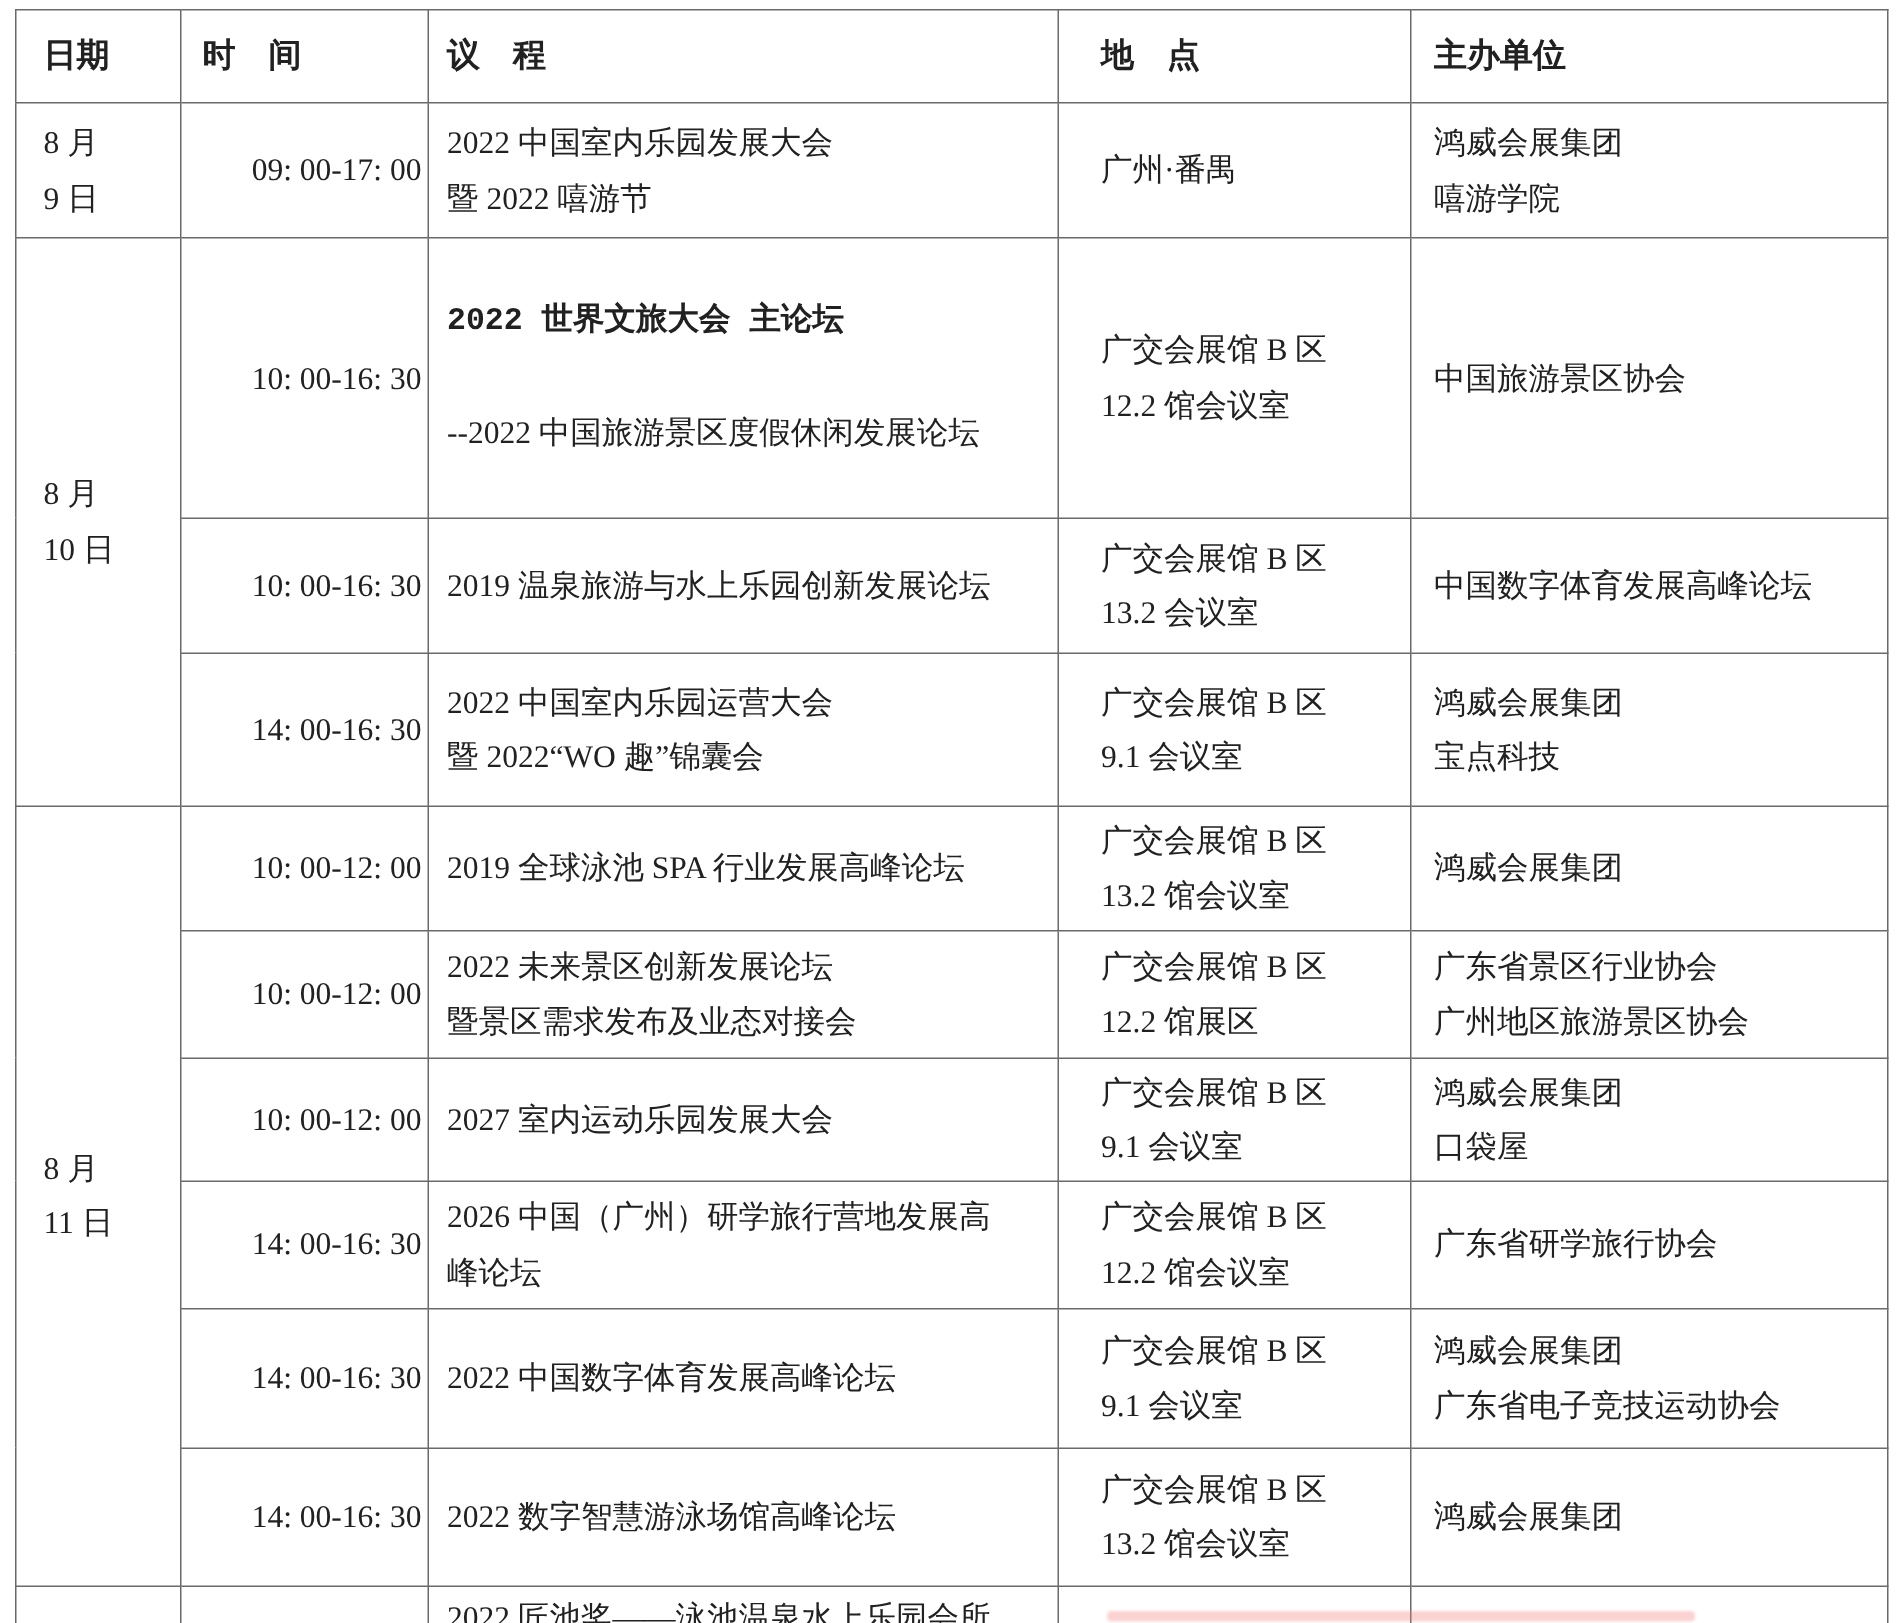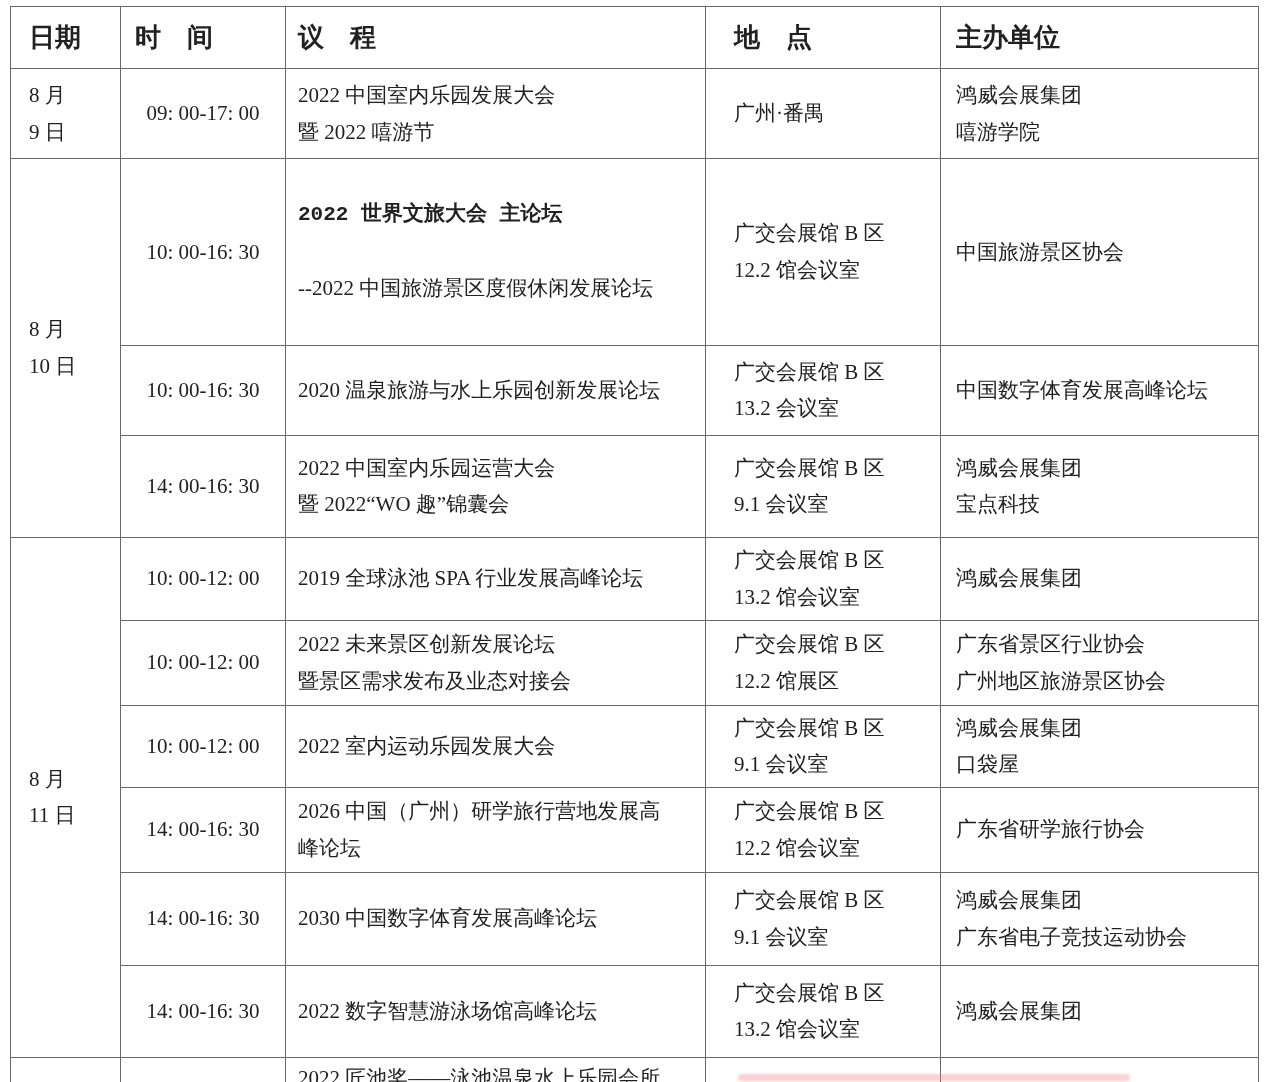--- a/index.html
+++ b/index.html
@@ -11,25 +11,25 @@
   table.schedule {
     border-collapse:collapse; table-layout:fixed;
     width:1248px; margin:6px 10px 0 10px;
   }
   .schedule th, .schedule td {
     border:1px solid #6a6a6a; vertical-align:middle;
     font-size:21px; line-height:1.75; overflow:hidden;
     white-space:pre-line;
   }
   .schedule th {
-    font-weight:bold; font-size:26px; text-align:left; white-space:pre;
+    font-weight:bold; font-size:22px; text-align:left; white-space:pre;
   }
   
   .c-date  { padding-left:18px; }
-  .c-time  { text-align:center; padding:0 4px; }
+  .c-time  { text-align:right; padding:0 4px; }
   .c-agenda{ padding-left:12px; padding-right:8px;margin-left:43px; }
   .c-place { padding-left:28px; padding-right:6px; }
   .c-org   { padding-left:15px; padding-right:6px; }
   
   tr.rh-head { height:62px; }
   tr.rh-90  { height:90px; }
   tr.rh-102 { height:102px; }
   tr.rh-83  { height:83px; }
   tr.rh-85  { height:85px; }
   tr.rh-82  { height:82px; }
@@ -82,21 +82,21 @@
     <td class="c-agenda">
       <div class="agenda-title">2022 世界文旅大会 主论坛</div>
       <div>--2022 中国旅游景区度假休闲发展论坛</div>
     </td>
     <td class="c-place">广交会展馆 B 区
 12.2 馆会议室</td>
     <td class="c-org">中国旅游景区协会</td>
   </tr>
   <tr class="rh-90">
     <td class="c-time">10: 00-16: 30</td>
-    <td class="c-agenda">2020 温泉旅游与水上乐园创新发展论坛</td>
+    <td class="c-agenda">2019 温泉旅游与水上乐园创新发展论坛</td>
     <td class="c-place">广交会展馆 B 区
 13.2 会议室</td>
     <td class="c-org">中国数字体育发展高峰论坛</td>
   </tr>
   <tr class="rh-102">
     <td class="c-time">14: 00-16: 30</td>
     <td class="c-agenda">2022 中国室内乐园运营大会
 暨 2022“WO 趣”锦囊会</td>
     <td class="c-place">广交会展馆 B 区
 9.1 会议室</td>
@@ -117,37 +117,37 @@
     <td class="c-time">10: 00-12: 00</td>
     <td class="c-agenda">2022 未来景区创新发展论坛
 暨景区需求发布及业态对接会</td>
     <td class="c-place">广交会展馆 B 区
 12.2 馆展区</td>
     <td class="c-org">广东省景区行业协会
 广州地区旅游景区协会</td>
   </tr>
   <tr class="rh-82">
     <td class="c-time">10: 00-12: 00</td>
-    <td class="c-agenda">2022 室内运动乐园发展大会</td>
+    <td class="c-agenda">2027 室内运动乐园发展大会</td>
     <td class="c-place">广交会展馆 B 区
 9.1 会议室</td>
     <td class="c-org">鸿威会展集团
 口袋屋</td>
   </tr>
   <tr class="rh-85">
     <td class="c-time">14: 00-16: 30</td>
     <td class="c-agenda">2026 中国（广州）研学旅行营地发展高
 峰论坛</td>
     <td class="c-place">广交会展馆 B 区
 12.2 馆会议室</td>
     <td class="c-org">广东省研学旅行协会</td>
   </tr>
   <tr class="rh-93">
     <td class="c-time">14: 00-16: 30</td>
-    <td class="c-agenda">2030 中国数字体育发展高峰论坛</td>
+    <td class="c-agenda">2022 中国数字体育发展高峰论坛</td>
     <td class="c-place">广交会展馆 B 区
 9.1 会议室</td>
     <td class="c-org">鸿威会展集团
 广东省电子竞技运动协会</td>
   </tr>
   <tr class="rh-92">
     <td class="c-time">14: 00-16: 30</td>
     <td class="c-agenda">2022 数字智慧游泳场馆高峰论坛</td>
     <td class="c-place">广交会展馆 B 区
 13.2 馆会议室</td>

